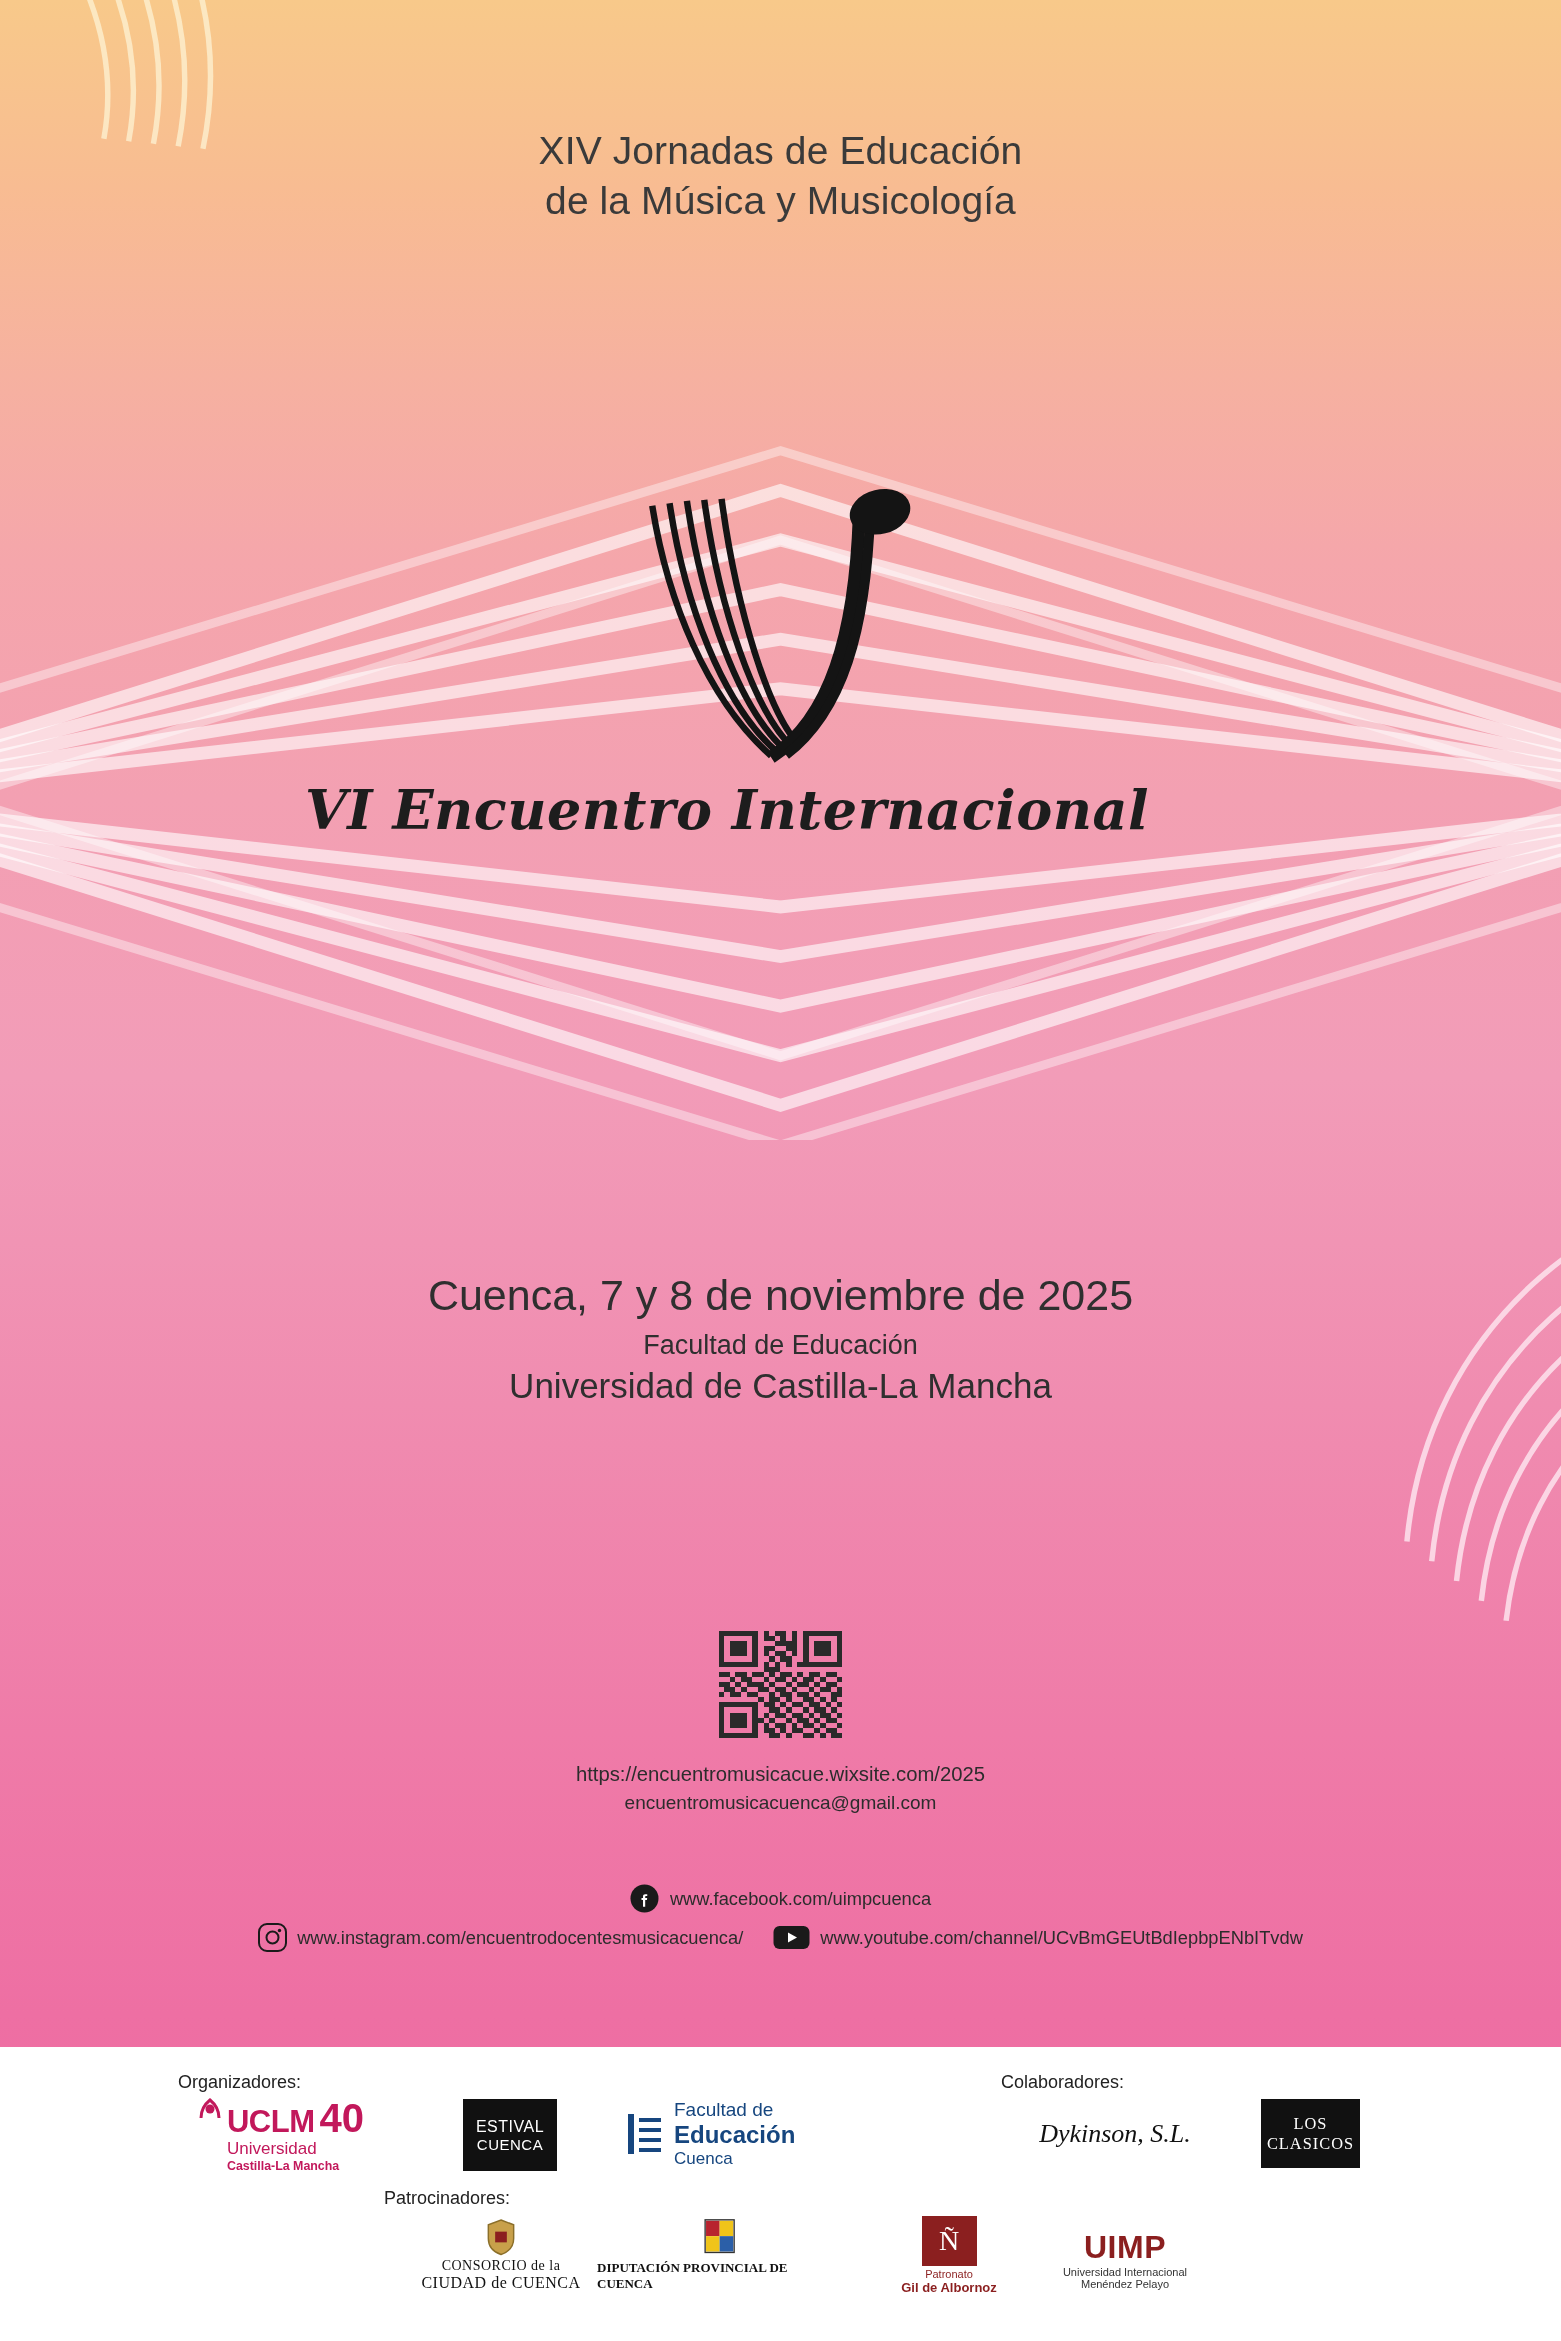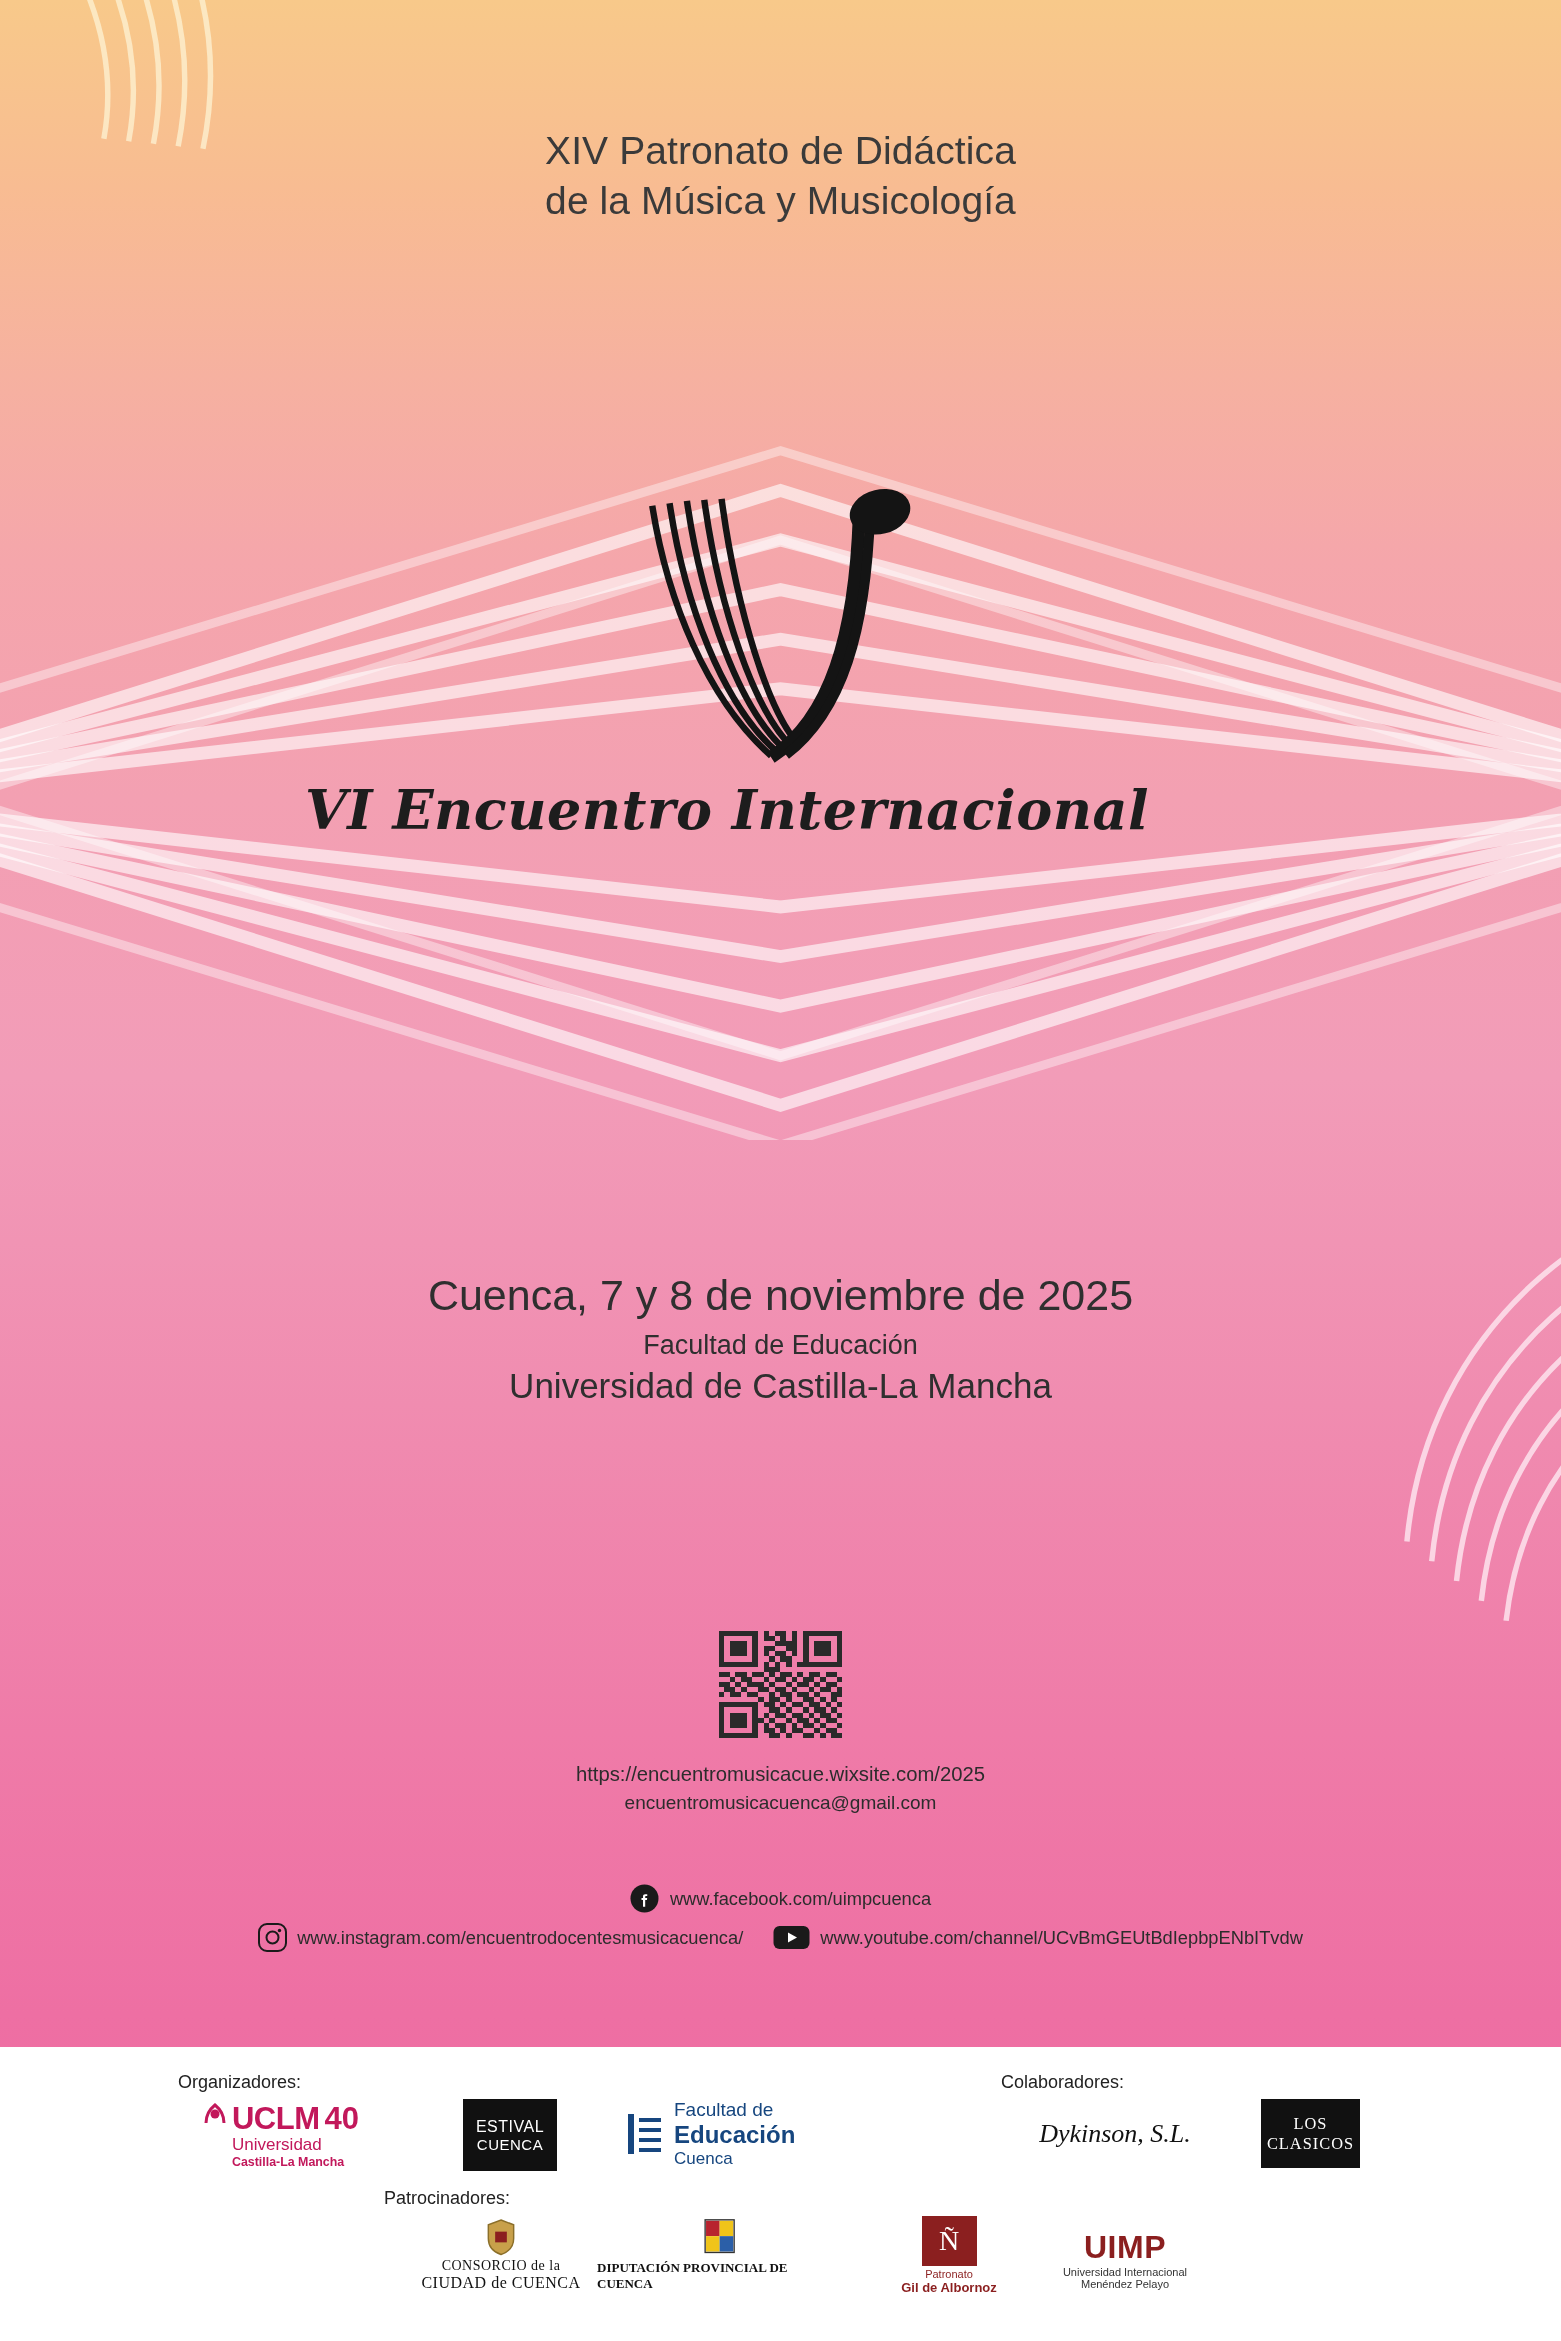--- a/index.html
+++ b/index.html
@@ -179,21 +179,21 @@
     </g>
     <g fill="none" stroke="#ffffff" stroke-opacity="0.40" stroke-width="18">
       <path d="M-400,660 L1575,60 L3550,660 L1575,1280 Z"></path>
       <path d="M-400,860 L1575,240 L3550,860 L1575,1460 Z"></path>
     </g>
   </svg>
 
   <div class="content">
 
     <div class="top-title">
-      <div>XIV Patronato de Didáctica</div>
+      <div>XIV Jornadas de Educación</div>
       <div>de la Música y Musicología</div>
     </div>
 
     <svg class="vnote" viewBox="0 0 640 620">
       <g fill="none" stroke="#141414">
         <path d="M60,40 C90,230 170,430 300,545" stroke-width="13"></path>
         <path d="M95,35 C125,235 200,440 315,540" stroke-width="13"></path>
         <path d="M130,30 C160,240 235,450 330,535" stroke-width="13"></path>
         <path d="M165,28 C195,245 265,455 345,530" stroke-width="13"></path>
         <path d="M200,26 C230,250 295,460 358,525" stroke-width="13"></path>
@@ -726,21 +726,21 @@
 
     <div class="logo" style="left:164px;top:54px;width:233px;height:67px;">
       <div style="display:flex;align-items:flex-start;gap:4px;">
         <svg width="26" height="30" viewBox="0 0 52 60">
           <circle cx="26" cy="26" r="9" fill="#c2185b"></circle>
           <path d="M8,44 C8,30 16,16 26,8 C36,16 44,30 44,44" fill="none" stroke="#c2185b" stroke-width="6"></path>
         </svg>
         <div>
           <div style="display:flex;align-items:baseline;gap:5px;">
             <span class="uclm" style="font-size:31px;letter-spacing:-0.5px;">UCLM</span>
-            <span class="uclm" style="font-size:31px;">40</span>
+            <span class="uclm" style="font-size:40px;">40</span>
           </div>
           <div style="font-size:17px;color:#c2185b;margin-top:-2px;">Universidad</div>
           <div style="font-size:12.4px;color:#c2185b;font-weight:bold;">Castilla-La Mancha</div>
         </div>
       </div>
     </div>
 
     <div class="logo" style="left:463px;top:52px;width:94px;height:72px;background:#111;">
       <div style="text-align:center;color:#fff;">
         <div style="font-size:16px;letter-spacing:0.5px;">ESTIVAL</div>

